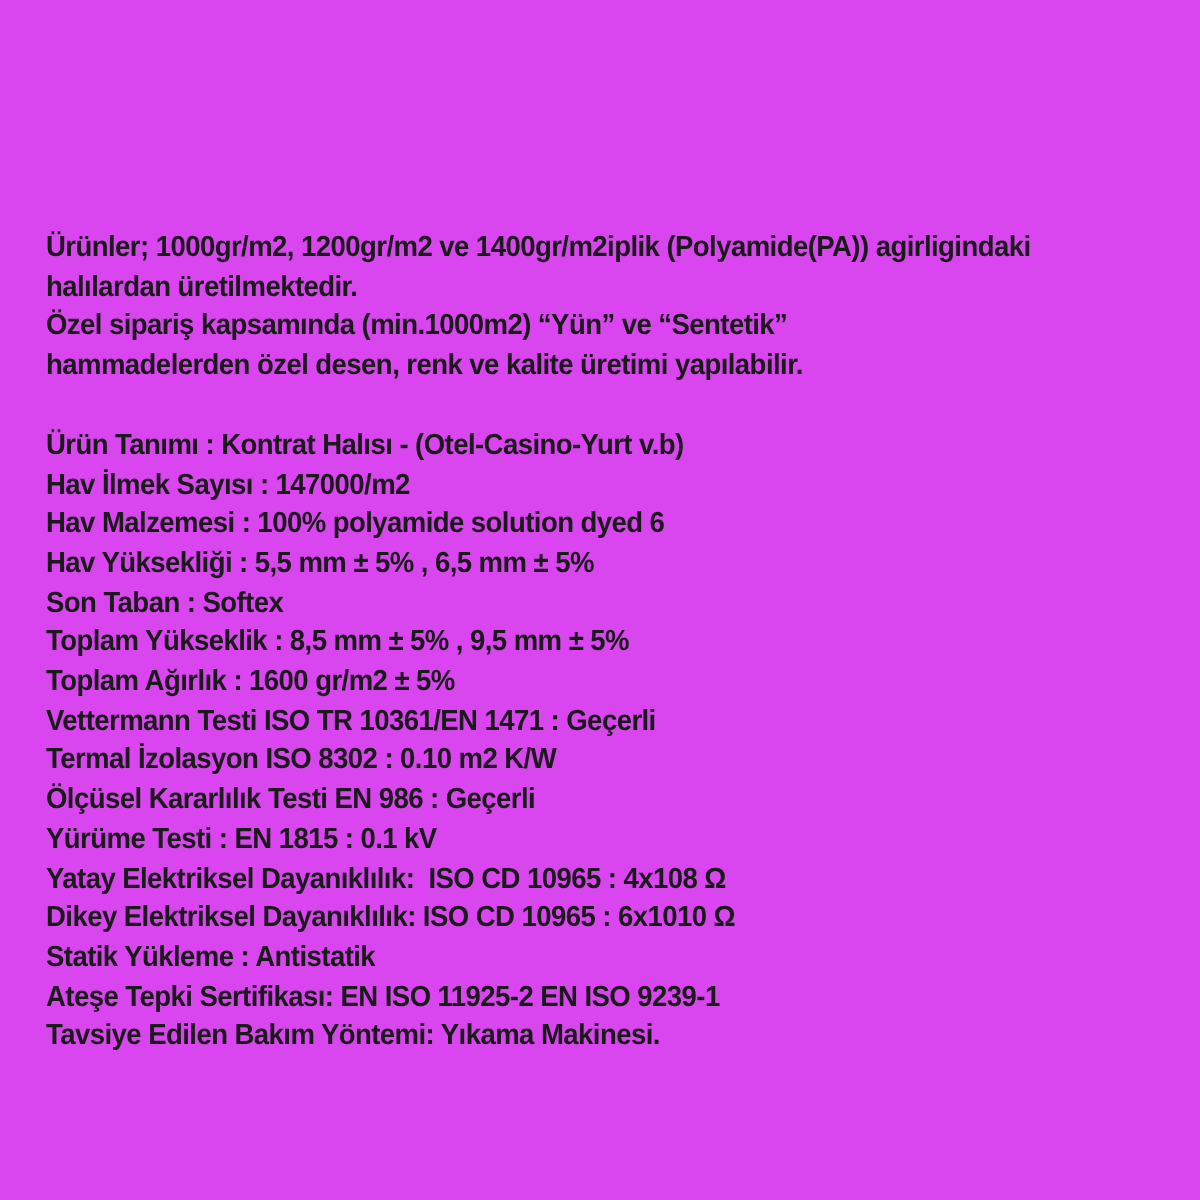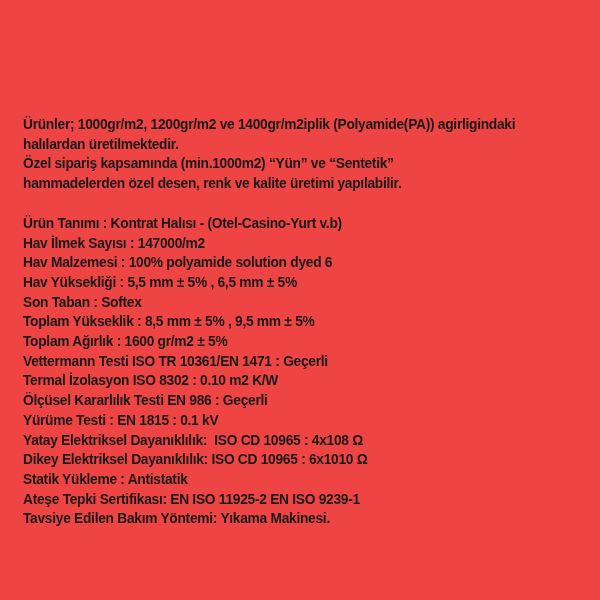--- a/index.html
+++ b/index.html
@@ -4,21 +4,21 @@
 <style>
   html, body {
     margin: 0;
     padding: 0;
     background: #ffffff;
   }
   .page {
     position: relative;
     width: 600px;
     height: 600px;
-    background: #ef4444;
+    background: #d946ef;
     overflow: hidden;
   }
   .content {
     position: absolute;
     left: 23px;
     top: 115px;
     width: 600px;
     font-family: "Liberation Sans", sans-serif;
     font-weight: 700;
     font-size: 14.5px;

